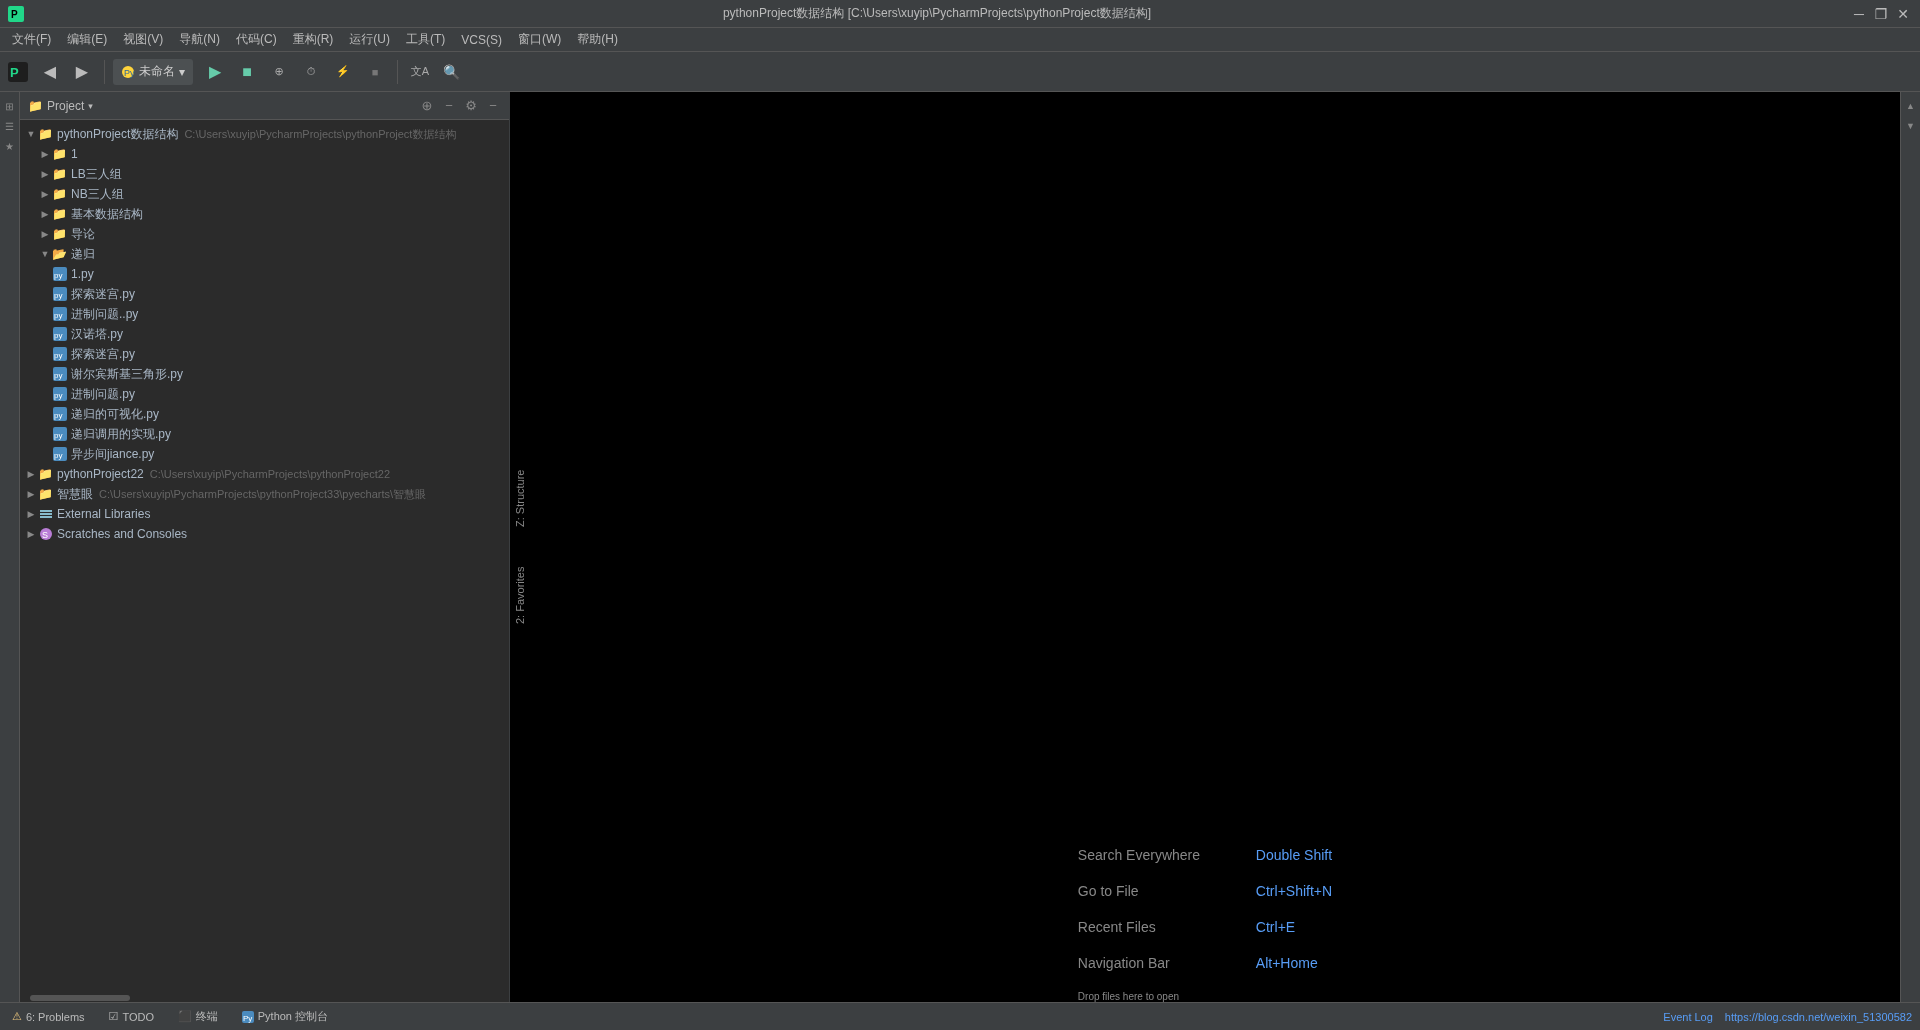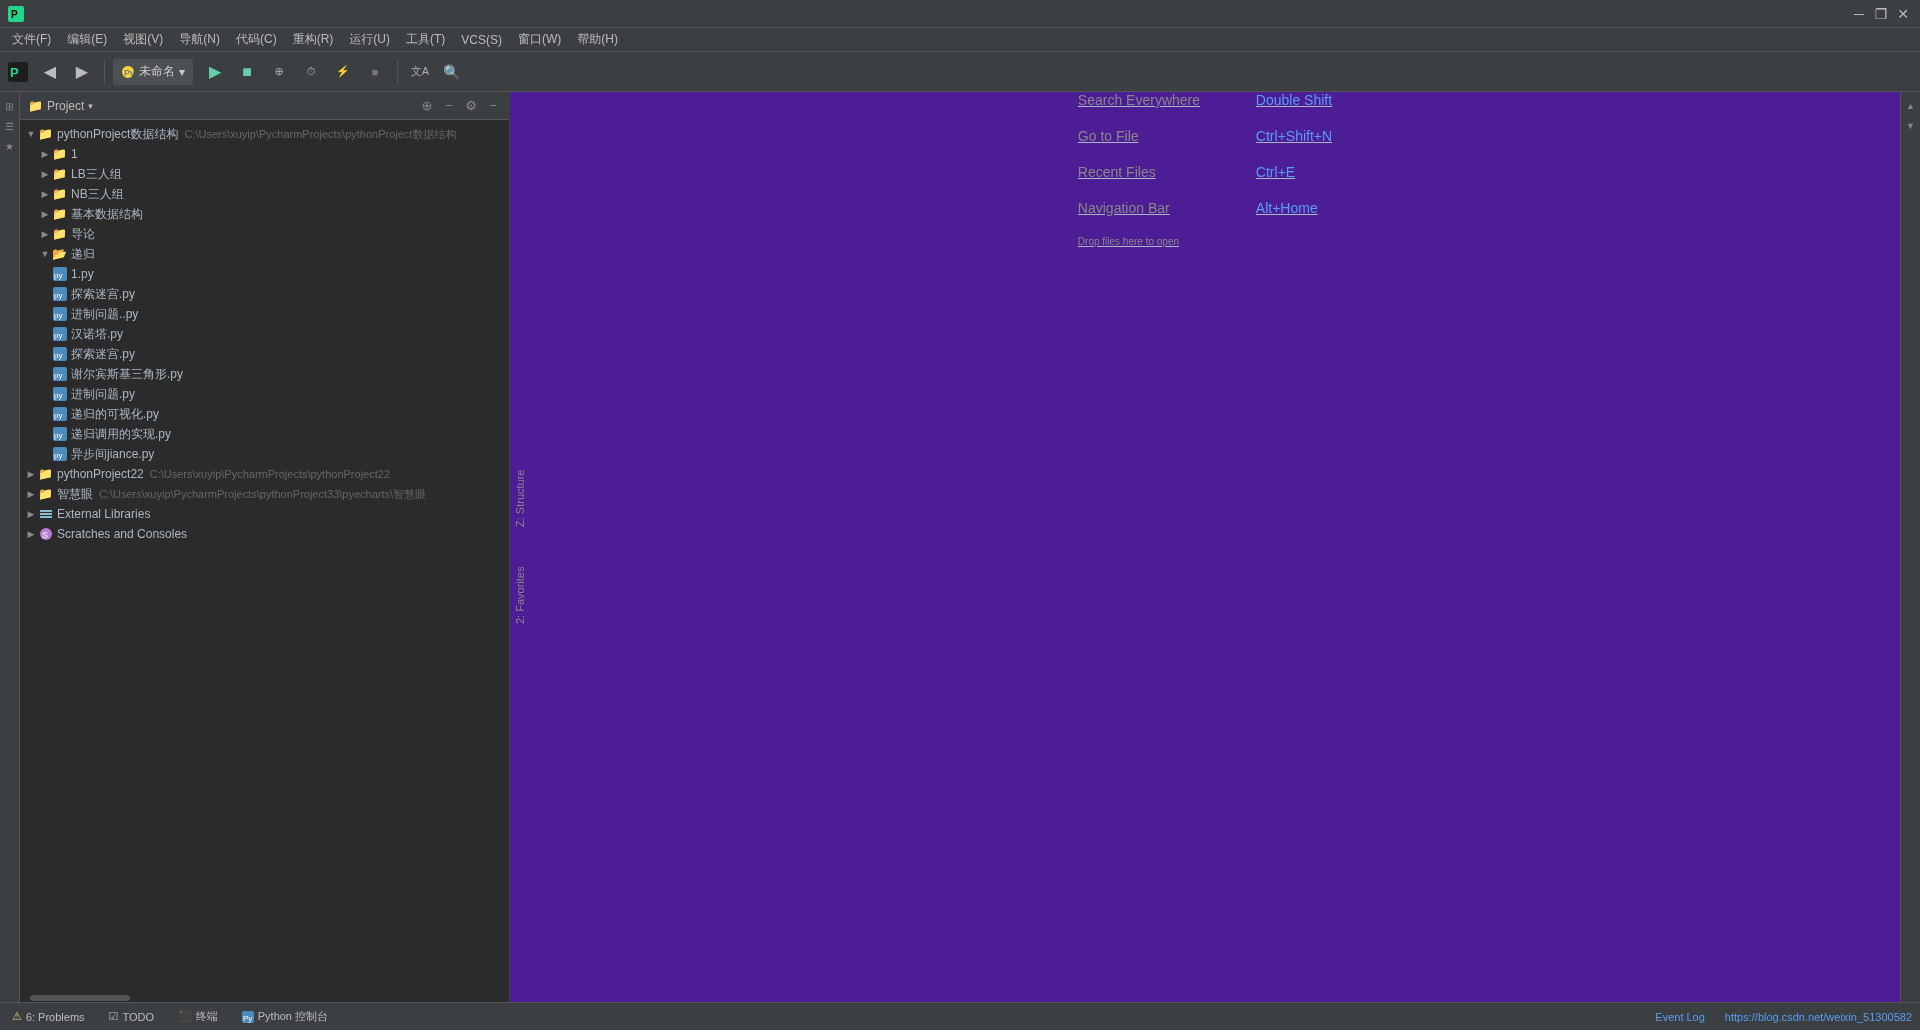--- a/index.html
+++ b/index.html
@@ -240,27 +240,26 @@
     .icon-folder-open { color: #d6a73a; }
     .icon-py { color: #5e8dcc; }
     .icon-file { color: #aaa; }
     .icon-scratch { color: #b97dd6; }
     .icon-project { color: #d6a73a; }
     .icon-ext { color: #8bc; }
 
     
     #editor-area {
       flex: 1;
-      background: #4c1d95;
+      background: #000000;
       display: flex;
       flex-direction: column;
       align-items: center;
-      justify-content: flex-start;
+      justify-content: flex-end;
       position: relative;
-      text-decoration: underline;
     }
 
     #welcome-content {
       display: flex;
       flex-direction: column;
       gap: 20px;
     }
 
     .welcome-row {
       display: flex;
@@ -314,21 +313,21 @@
       gap: 4px;
       font-size: 11px;
       color: #bbb;
       cursor: pointer;
       padding: 0 4px;
       height: 100%;
     }
     #status-bar-right {
       display: flex;
       align-items: flex-end;
-      gap: 20px;
+      gap: 12px;
     }
     .status-link {
       font-size: 11px;
       color: #589df6;
       cursor: pointer;
     }
 
     
     #tree-scrollbar {
       height: 8px;
@@ -348,20 +347,23 @@
 </head>
 <body>
 
 <div id="title-bar">
   <div id="title-bar-left">
 
     <svg width="16" height="16" viewBox="0 0 16 16">
       <rect width="16" height="16" rx="2" fill="#21d789"></rect>
       <text x="3" y="12" font-size="10" fill="#000" font-weight="bold">P</text>
     </svg>
+  </div>
+  <div id="title-bar-center">
+    <span>pythonProject数据结构 [C:\Users\xuyip\PycharmProjects\pythonProject数据结构]</span>
   </div>
   <div id="title-bar-right">
     <div class="title-btn">─</div>
     <div class="title-btn">❐</div>
     <div class="title-btn close">✕</div>
   </div>
 </div>
 
 <div id="menu-bar">
   <div class="menu-item">文件(F)</div>

